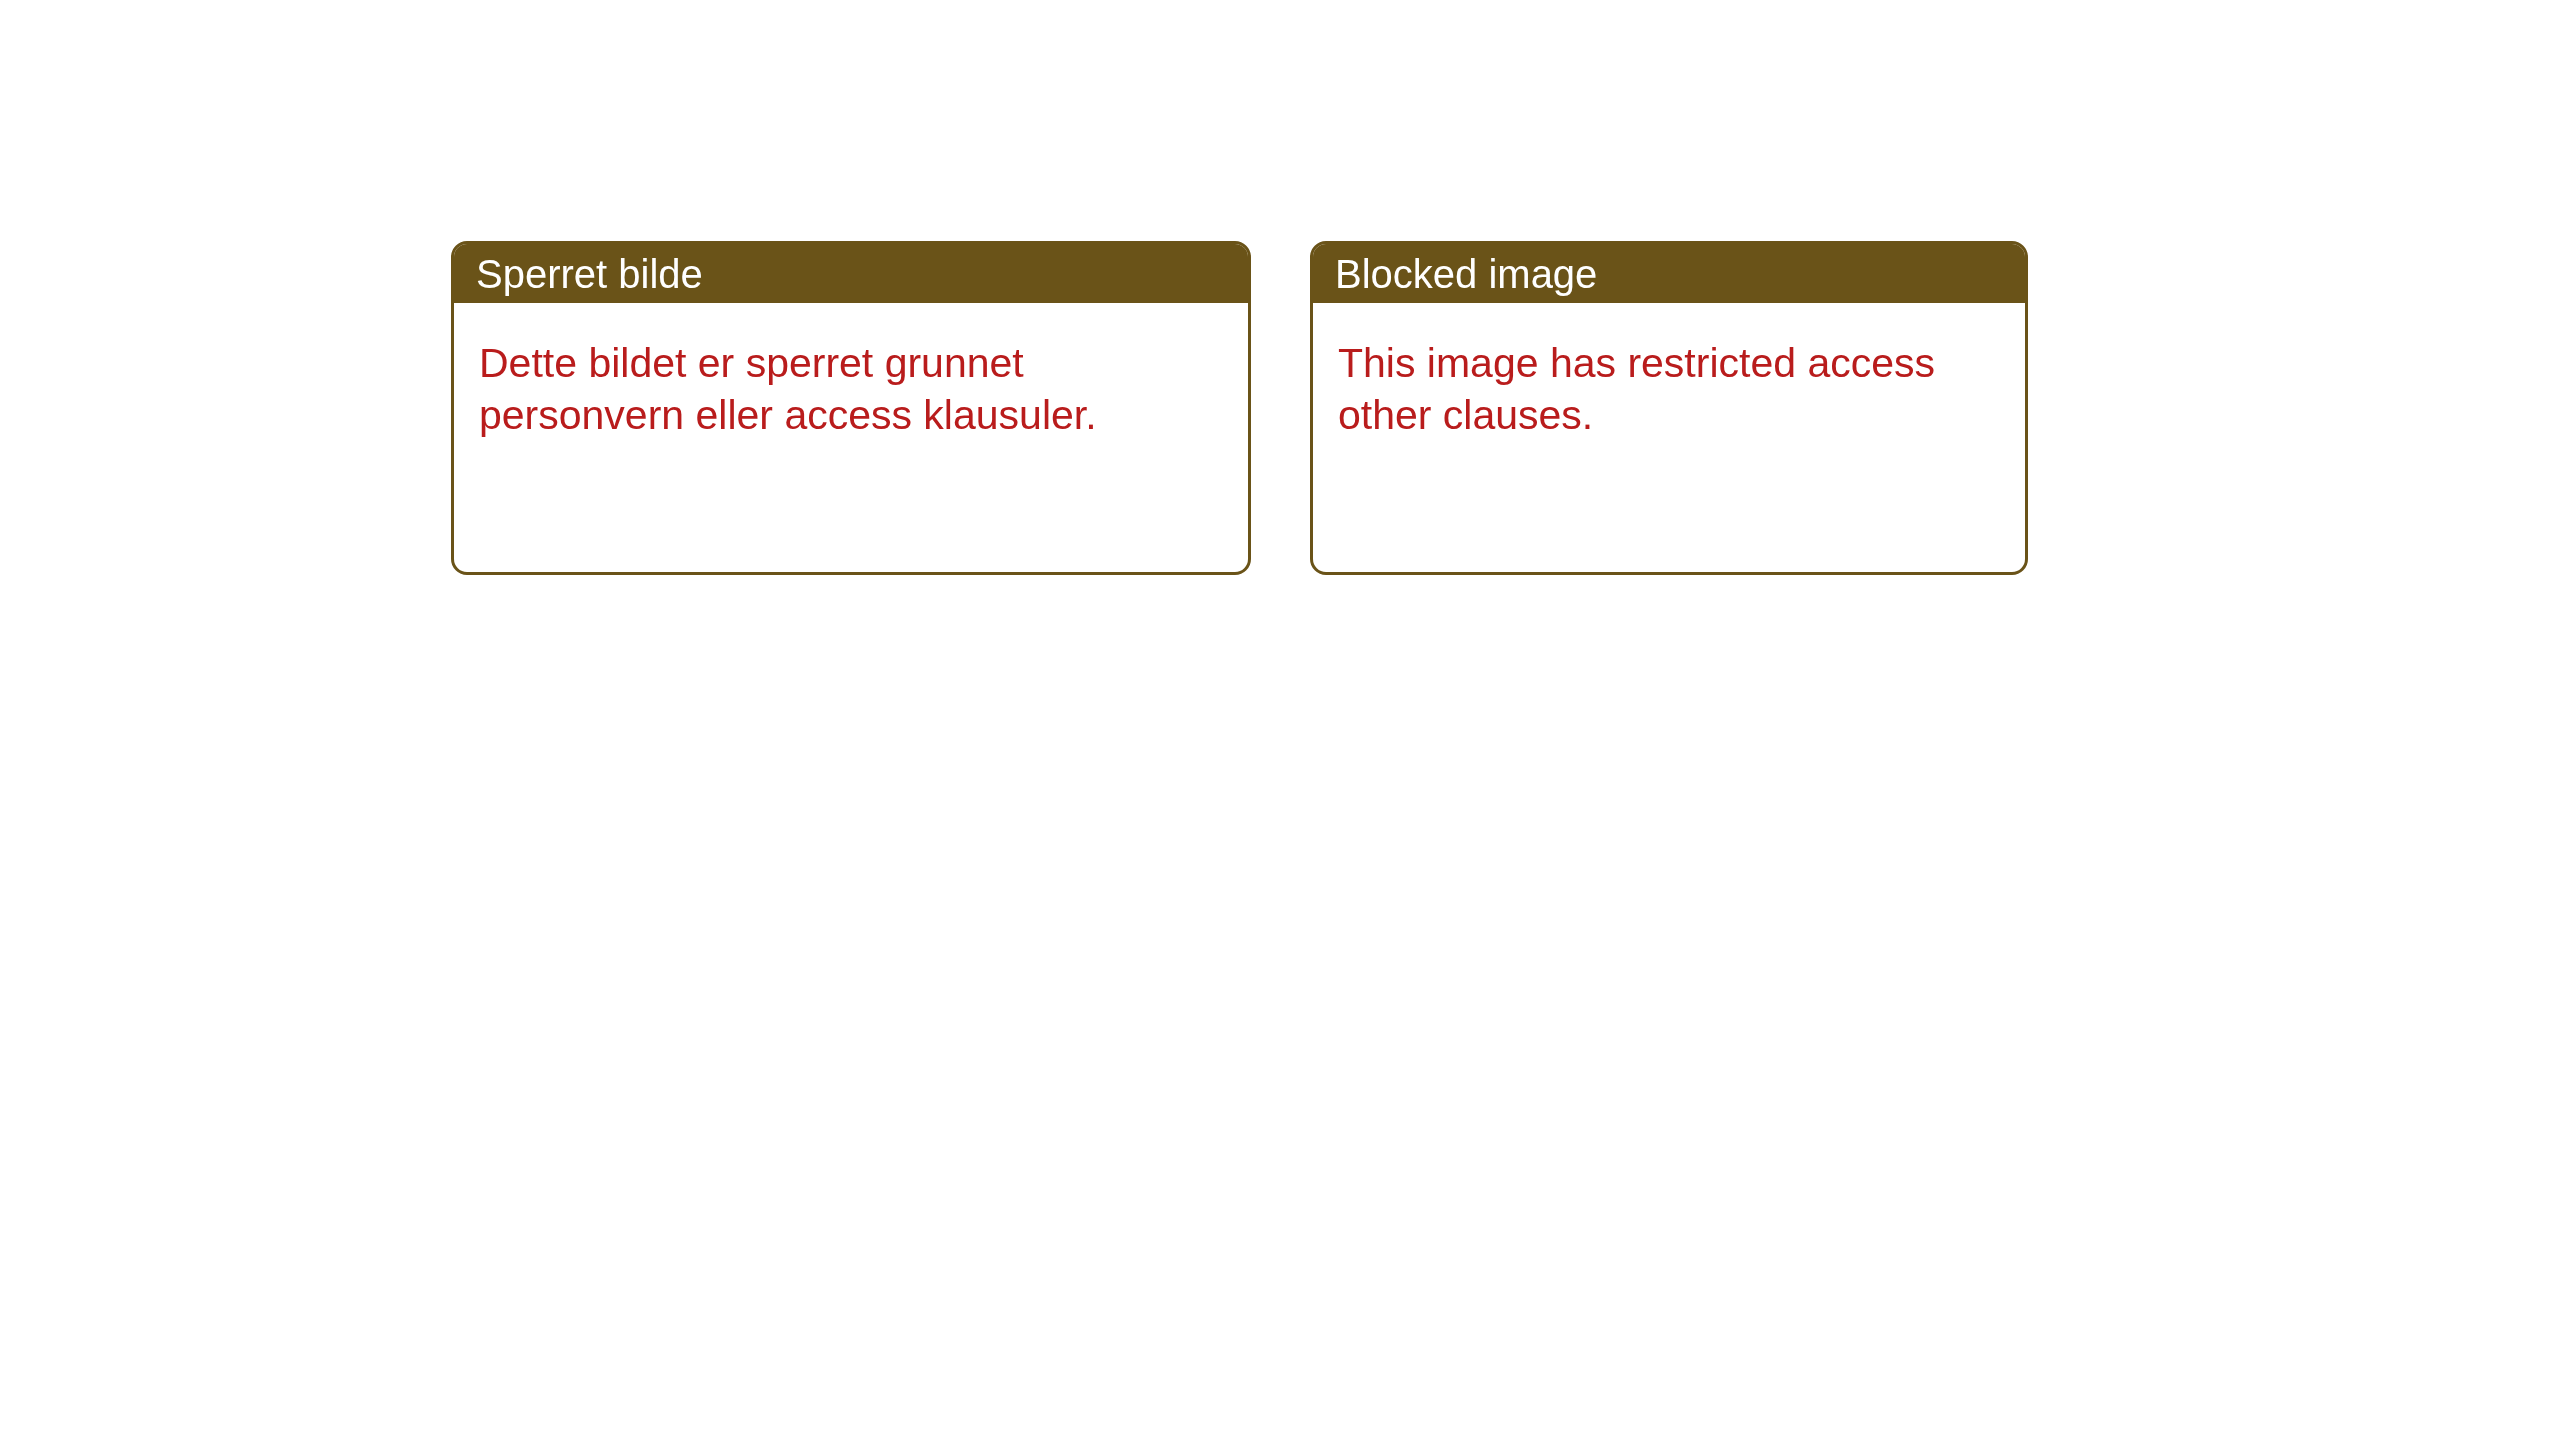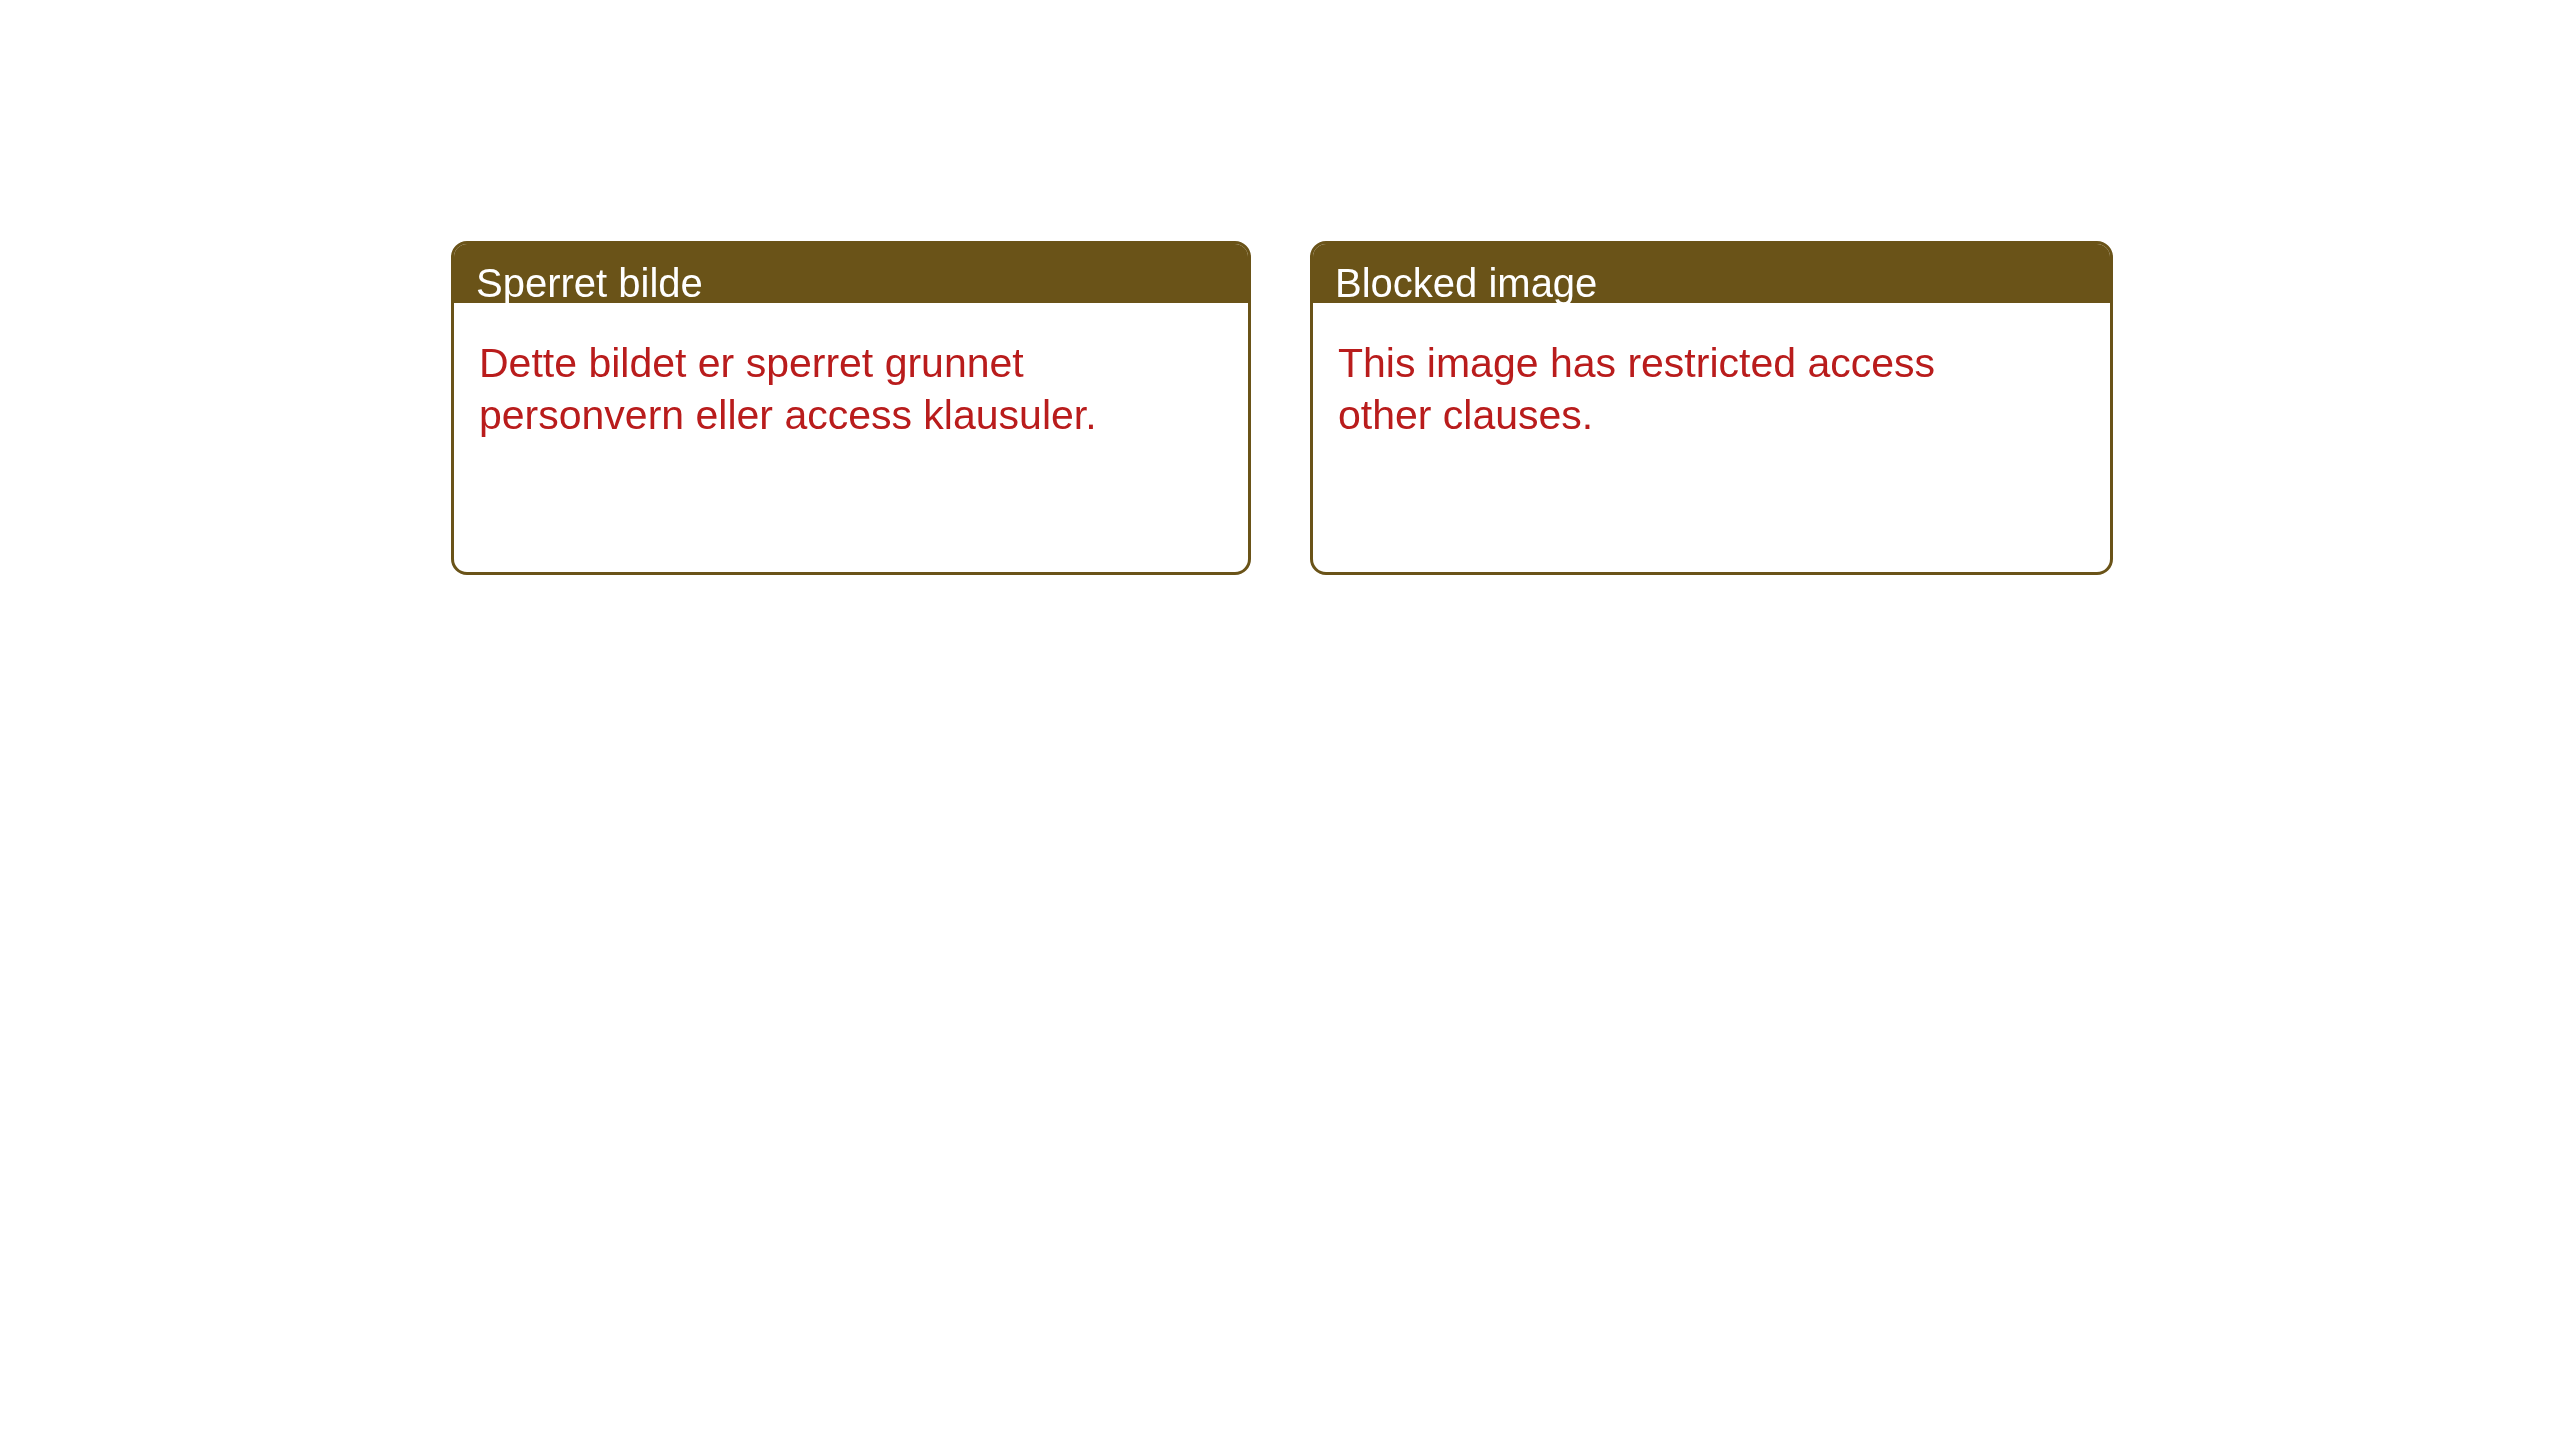--- a/index.html
+++ b/index.html
@@ -23,30 +23,30 @@
     border-radius: 16px;
     box-sizing: border-box;
     overflow: hidden;
   }
   #card-no {
     left: 451px;
     width: 800px;
   }
   #card-en {
     left: 1310px;
-    width: 803px;
+    width: 718px;
   }
   .notice-card .card-header {
     height: 59px;
     background: #6a5318;
     color: #ffffff;
     font-size: 40px;
     line-height: 1;
     display: flex;
-    align-items: flex-end;
+    align-items: flex-start;
     padding: 10px 0 0 22px;
     box-sizing: border-box;
     white-space: nowrap;
   }
   .notice-card .card-body {
     padding: 34px 30px 0 25px;
     color: #b91c1c;
     font-size: 41px;
     line-height: 52px;
   }

